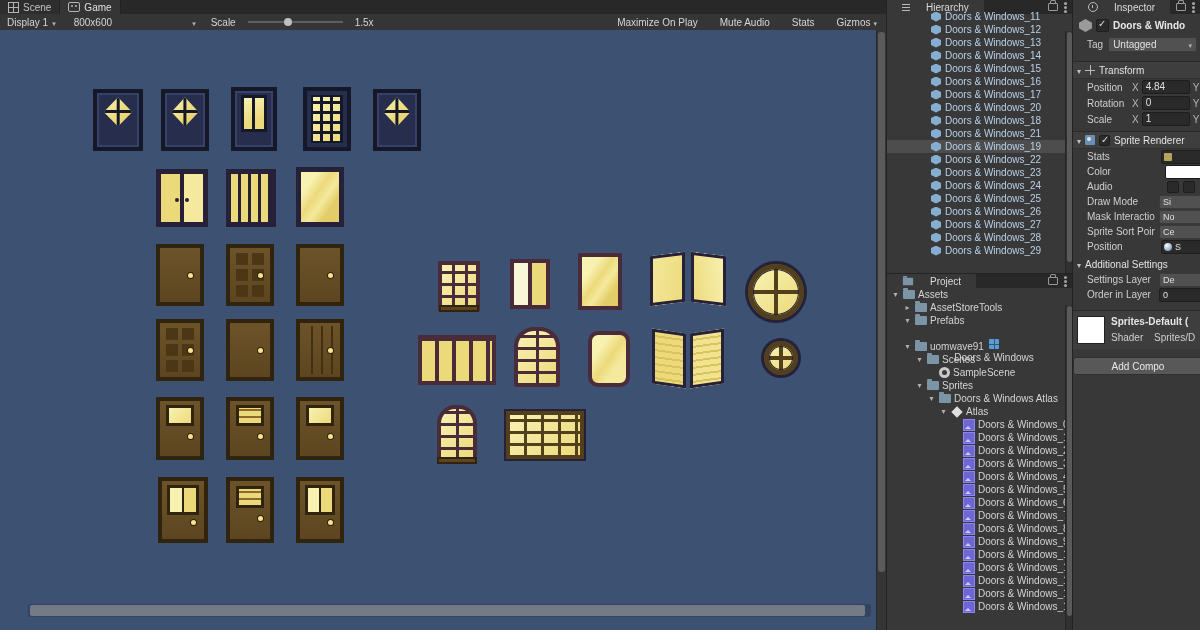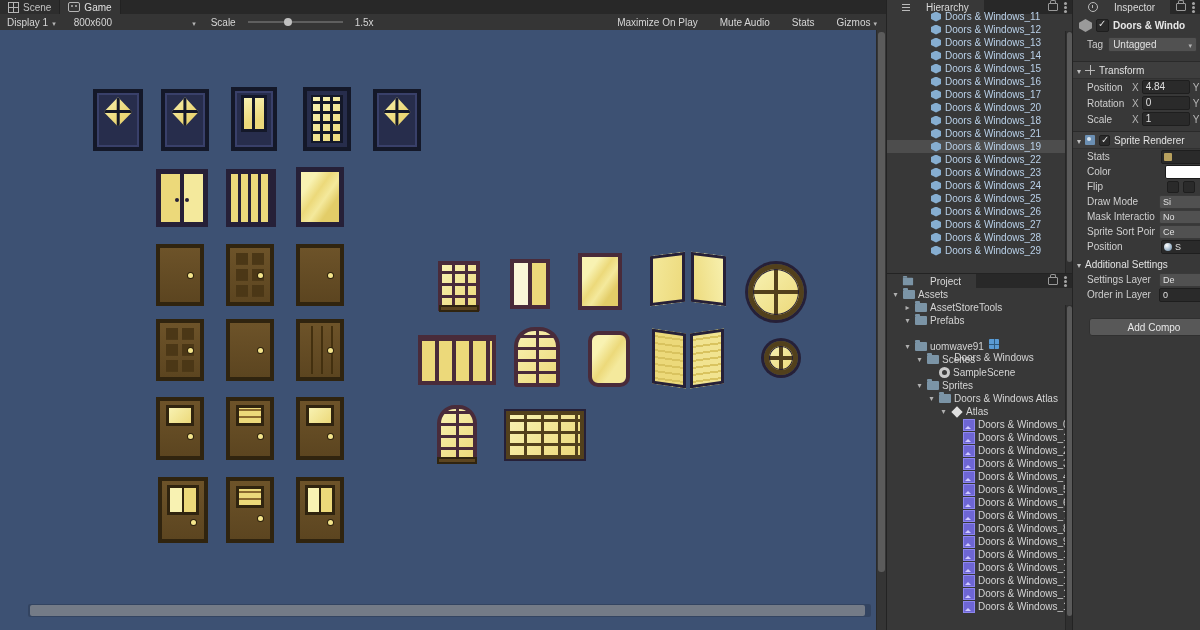--- a/index.html
+++ b/index.html
@@ -157,21 +157,21 @@
   .obj-sphere{width:8px;height:8px;flex:0 0 8px;border-radius:50%;background:radial-gradient(circle at 35% 30%,#fff,#9fb6c9 60%,#5f7d95)}
   .obj-sprite-ic{width:8px;height:8px;flex:0 0 8px;background:#b8a15e;border-radius:1px}
   .w-flip{flex:0 0 42px;margin-right:-8px;display:flex;gap:4px;align-items:center}
   .fbox{width:10px;height:10px;background:#2a2a2a;border:1px solid #1e1e1e;border-radius:2px}
   .sub-header{height:15px;display:flex;align-items:center;gap:4px;padding:0 4px;margin-top:3px}
   .material-block{margin-top:8px;border-top:1px solid #2a2a2a;background:#3e3e3e;padding:5px 4px;display:flex;gap:6px;align-items:flex-start}
   .mat-swatch{width:26px;height:26px;flex:0 0 26px;background:#fff;border:1px solid #222}
   .mat-name{font-weight:bold;color:#e4e4e4;white-space:nowrap}
   .mat-shader{margin-top:5px;color:#cfcfcf;white-space:nowrap}
   .shader-val{margin-left:8px}
-  .add-comp-wrap{margin-top:16px;padding-left:16px}
+  .add-comp-wrap{margin-top:8px;}
   .add-comp{width:130px;height:18px;background:#585858;border:1px solid #303030;border-radius:3px;color:#e8e8e8;font-size:10px;font-family:inherit;text-align:center}
 </style>
 </head>
 <body>
 
 <div class="game-panel">
   <div class="tabstrip">
     <div class="tab">
       <span class="icon-grid"></span>
       <span>Scene</span>
@@ -537,21 +537,21 @@
           <span class="p-label">Stats</span>
           <span class="p-widget w-object">
             <span class="obj-sprite-ic"></span>
           </span>
         </div>
         <div class="p-row">
           <span class="p-label">Color</span>
           <span class="p-widget w-color"></span>
         </div>
         <div class="p-row">
-          <span class="p-label">Flip</span>
+          <span class="p-label">Audio</span>
           <span class="w-flip">
             <span class="fbox"></span>
             <span class="fbox"></span>
           </span>
         </div>
         <div class="p-row">
           <span class="p-label">Draw Mode</span>
           <span class="p-widget w-dd">Si</span>
         </div>
         <div class="p-row">
@@ -577,17 +577,27 @@
     <div>
         <div class="p-row">
           <span class="p-label">Settings Layer</span>
           <span class="p-widget w-dd">De</span>
         </div>
         <div class="p-row">
           <span class="p-label">Order in Layer</span>
           <span class="p-widget w-input">0</span>
         </div>
       </div>
+    <div class="material-block">
+      <div class="mat-swatch"></div>
+      <div class="mat-info">
+        <div class="mat-name">Sprites-Default (</div>
+        <div class="mat-shader">
+          <span>Shader</span>
+          <span class="shader-val">Sprites/D</span>
+        </div>
+      </div>
+    </div>
     <div class="add-comp-wrap">
       <button class="add-comp">Add Compo</button>
     </div>
   </div>
 </div>
 
 </body></html>

